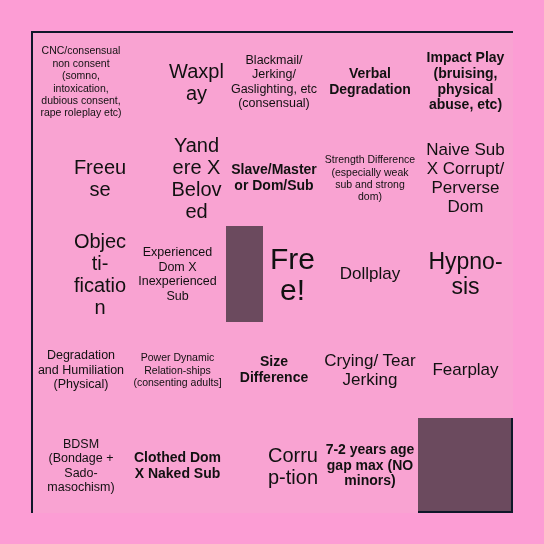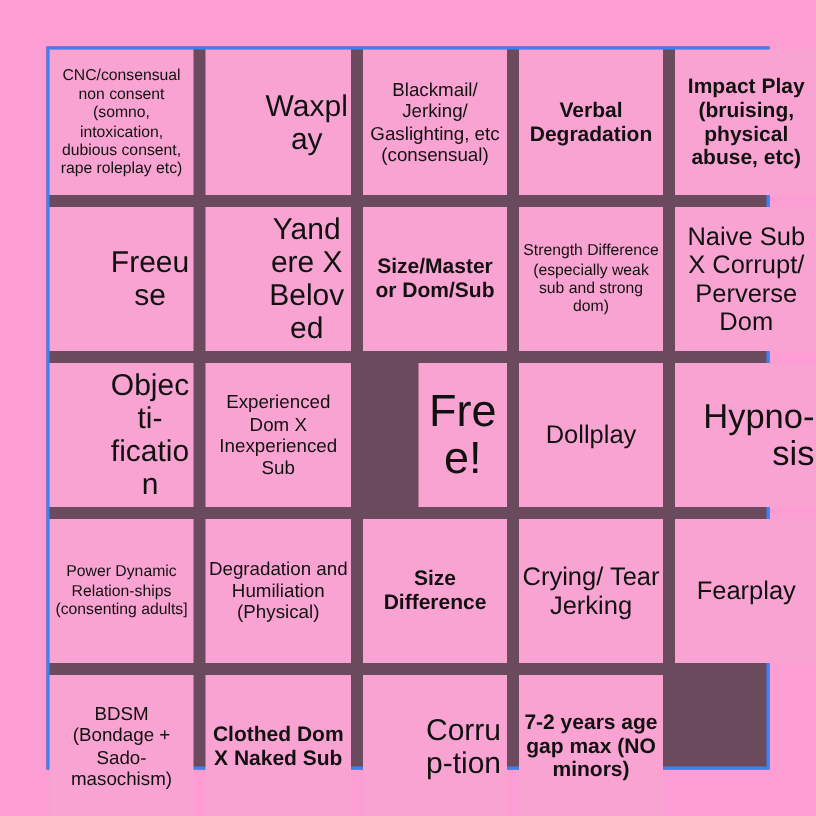--- a/index.html
+++ b/index.html
@@ -15,26 +15,26 @@
     overflow: hidden;
   }
 
   #bingo-card {
     position: absolute;
     left: 31px;
     top: 31px;
     width: 482px;
     height: 482px;
     box-sizing: border-box;
-    border: 2px solid #3b82f6;
+    border: 2px solid #0f172a;
     background: #6b4a5e;
     display: grid;
     grid-template-columns: 96px 97px 96px 96px 95px;
     grid-template-rows: 97px 96px 96px 96px 95px;
-    gap: 8px;
+    gap: 0;
   }
 
   .cell {
     background: #f9a3d2;
     box-sizing: border-box;
     display: flex;
     align-items: center;
     justify-content: center;
     text-align: center;
     color: #111111;
@@ -44,44 +44,44 @@
     word-break: break-word;
     hyphens: manual;
   }
 
   
   .fs-xs  { font-size: 10.5px; line-height: 1.18; }
   .fs-s   { font-size: 12.5px; line-height: 1.16; }
   .fs-m   { font-size: 14px;   line-height: 1.14; font-weight: bold; }
   .fs-l   { font-size: 17px;   line-height: 1.12; }
   .fs-xl  { font-size: 20px;   line-height: 1.10; padding-left: 40px; }
-  .fs-xxl { font-size: 23px;   line-height: 1.08; text-align: right; }
+  .fs-xxl { font-size: 23px;   line-height: 1.08; }
   .fs-free{ font-size: 30px;   line-height: 1.05; margin-left: 37px; }
 </style>
 </head>
 <body>
 
 <div id="bingo-card">
     <div class="cell fs-xs">CNC/consensual non consent (somno, intoxication, dubious consent, rape roleplay etc)</div>
     <div class="cell fs-xl">Waxplay</div>
     <div class="cell fs-s">Blackmail/ Jerking/ Gaslighting, etc (consensual)</div>
     <div class="cell fs-m">Verbal Degradation</div>
     <div class="cell fs-m">Impact Play (bruising, physical abuse, etc)</div>
     <div class="cell fs-xl">Freeuse</div>
     <div class="cell fs-xl">Yandere X Beloved</div>
-    <div class="cell fs-m">Size/Master or Dom/Sub</div>
+    <div class="cell fs-m">Slave/Master or Dom/Sub</div>
     <div class="cell fs-xs">Strength Difference (especially weak sub and strong dom)</div>
     <div class="cell fs-l">Naive Sub X Corrupt/ Perverse Dom</div>
     <div class="cell fs-xl">Objecti-fication</div>
     <div class="cell fs-s">Experienced Dom X Inexperienced Sub</div>
     <div class="cell fs-free">Free!</div>
     <div class="cell fs-l">Dollplay</div>
     <div class="cell fs-xxl">Hypno-sis</div>
+    <div class="cell fs-s">Degradation and Humiliation (Physical)</div>
     <div class="cell fs-xs">Power Dynamic Relation-ships (consenting adults]</div>
-    <div class="cell fs-s">Degradation and Humiliation (Physical)</div>
     <div class="cell fs-m">Size Difference</div>
     <div class="cell fs-l">Crying/ Tear Jerking</div>
     <div class="cell fs-l">Fearplay</div>
     <div class="cell fs-s">BDSM (Bondage + Sado-masochism)</div>
     <div class="cell fs-m">Clothed Dom X Naked Sub</div>
     <div class="cell fs-xl">Corrup-tion</div>
     <div class="cell fs-m">7-2 years age gap max (NO minors)</div>
   </div>
 
 </body></html>

